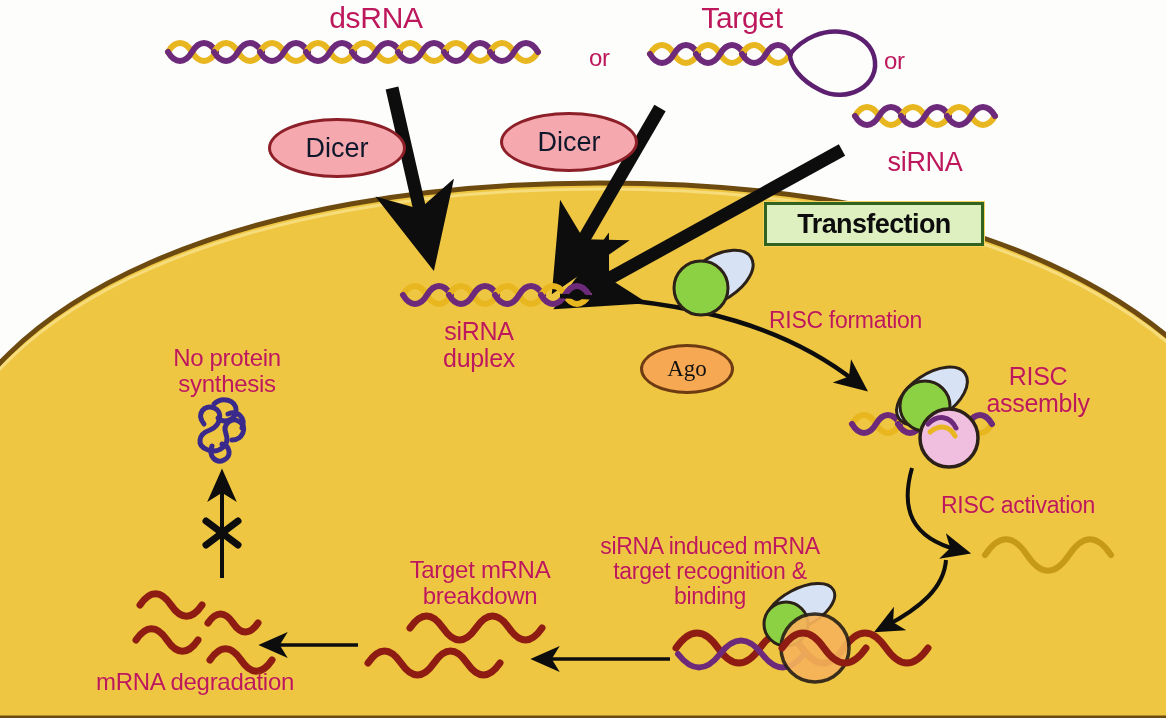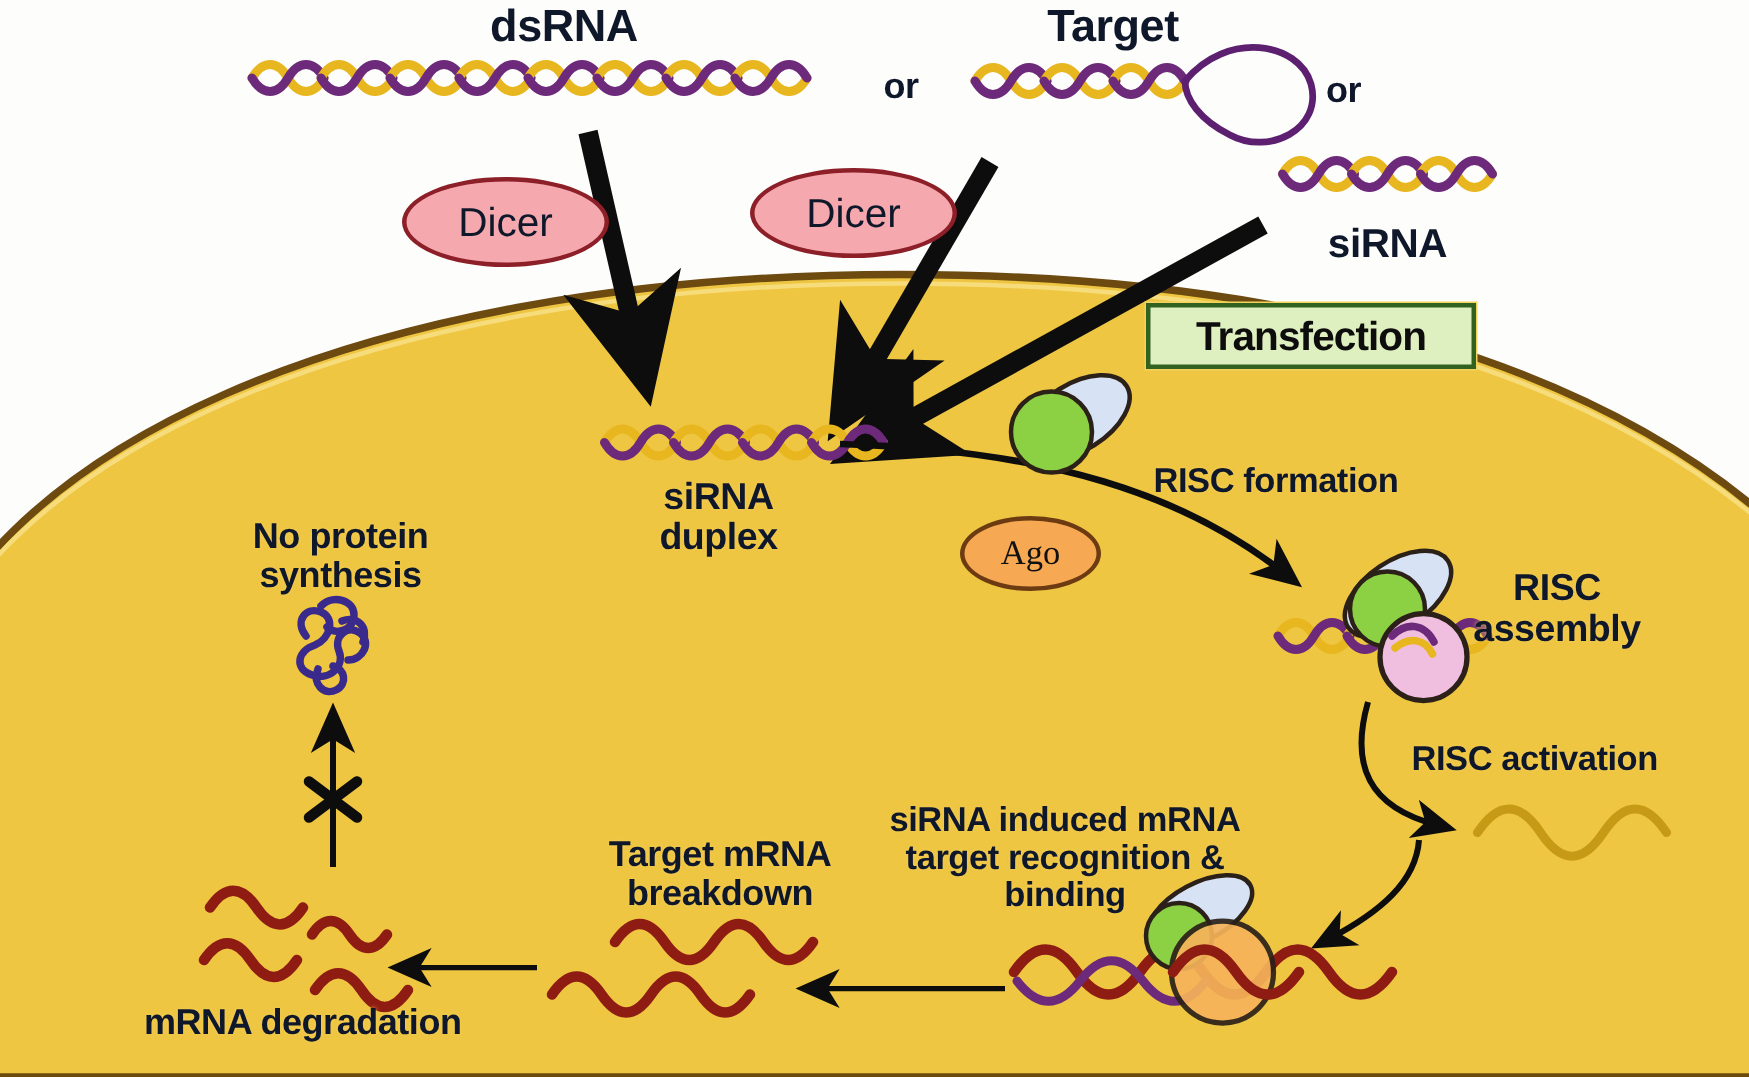--- a/index.html
+++ b/index.html
@@ -12,22 +12,22 @@
     width: 1166px;
     height: 718px;
     background: #fdfdfb;
     overflow: hidden;
     font-family: "Liberation Sans", sans-serif;
   }
   #scene { position: absolute; inset: 0; }
   .lbl {
     position: absolute;
     font-family: "Liberation Sans", sans-serif;
-    font-weight: bold;
-    color: #0f172a;
+    font-weight: normal;
+    color: #be185d;
     line-height: 1.08;
     white-space: pre;
     letter-spacing: -0.3px;
     text-shadow: 0 0 2px rgba(255,255,255,0.45);
   }
   .lbl.center { text-align: center; }
   .lbl.oncell { text-shadow: 0 0 3px rgba(246,205,91,0.85); }
   .transfection-box {
     position: absolute;
     background: #dff0c0;
@@ -248,21 +248,21 @@
 
   <div class="lbl center oncell" style="left:399px; top:318px; width:160px; font-size:25px;">siRNA
 duplex</div>
 
   <div class="ago-ellipse" style="left:640px; top:344px; width:88px; height:44px;">
     <span>Ago</span>
   </div>
 
   <div class="lbl oncell" style="left:769px; top:308px; font-size:23px;">RISC formation</div>
 
-  <div class="lbl center oncell" style="left:968px; top:379px; width:140px; font-size:25px;">RISC
+  <div class="lbl center oncell" style="left:968px; top:363px; width:140px; font-size:25px;">RISC
 assembly</div>
 
   <div class="lbl oncell" style="left:941px; top:481px; font-size:23px;margin-top:12px;">RISC activation</div>
 
   <div class="lbl center oncell" style="left:570px; top:534px; width:280px; font-size:23px;">siRNA induced mRNA
 target recognition &amp;
 binding</div>
 
   <div class="lbl center oncell" style="left:385px; top:557px; width:190px; font-size:24px;">Target mRNA
 breakdown</div>

